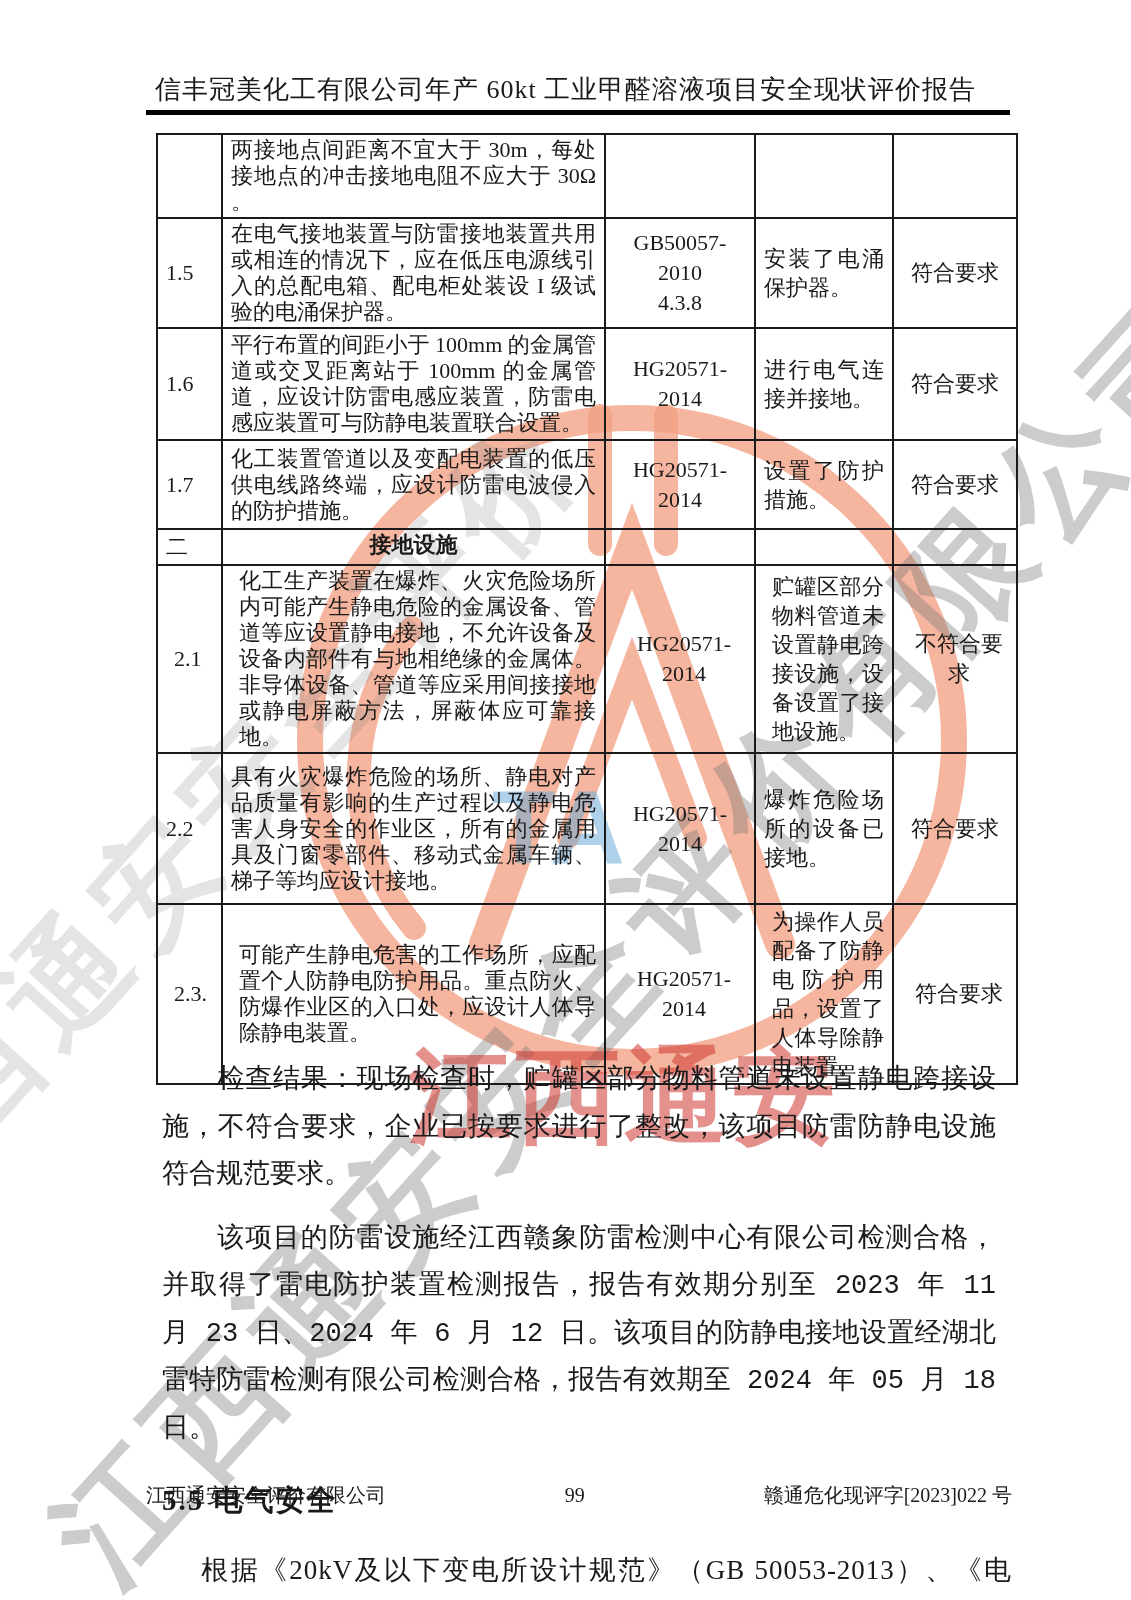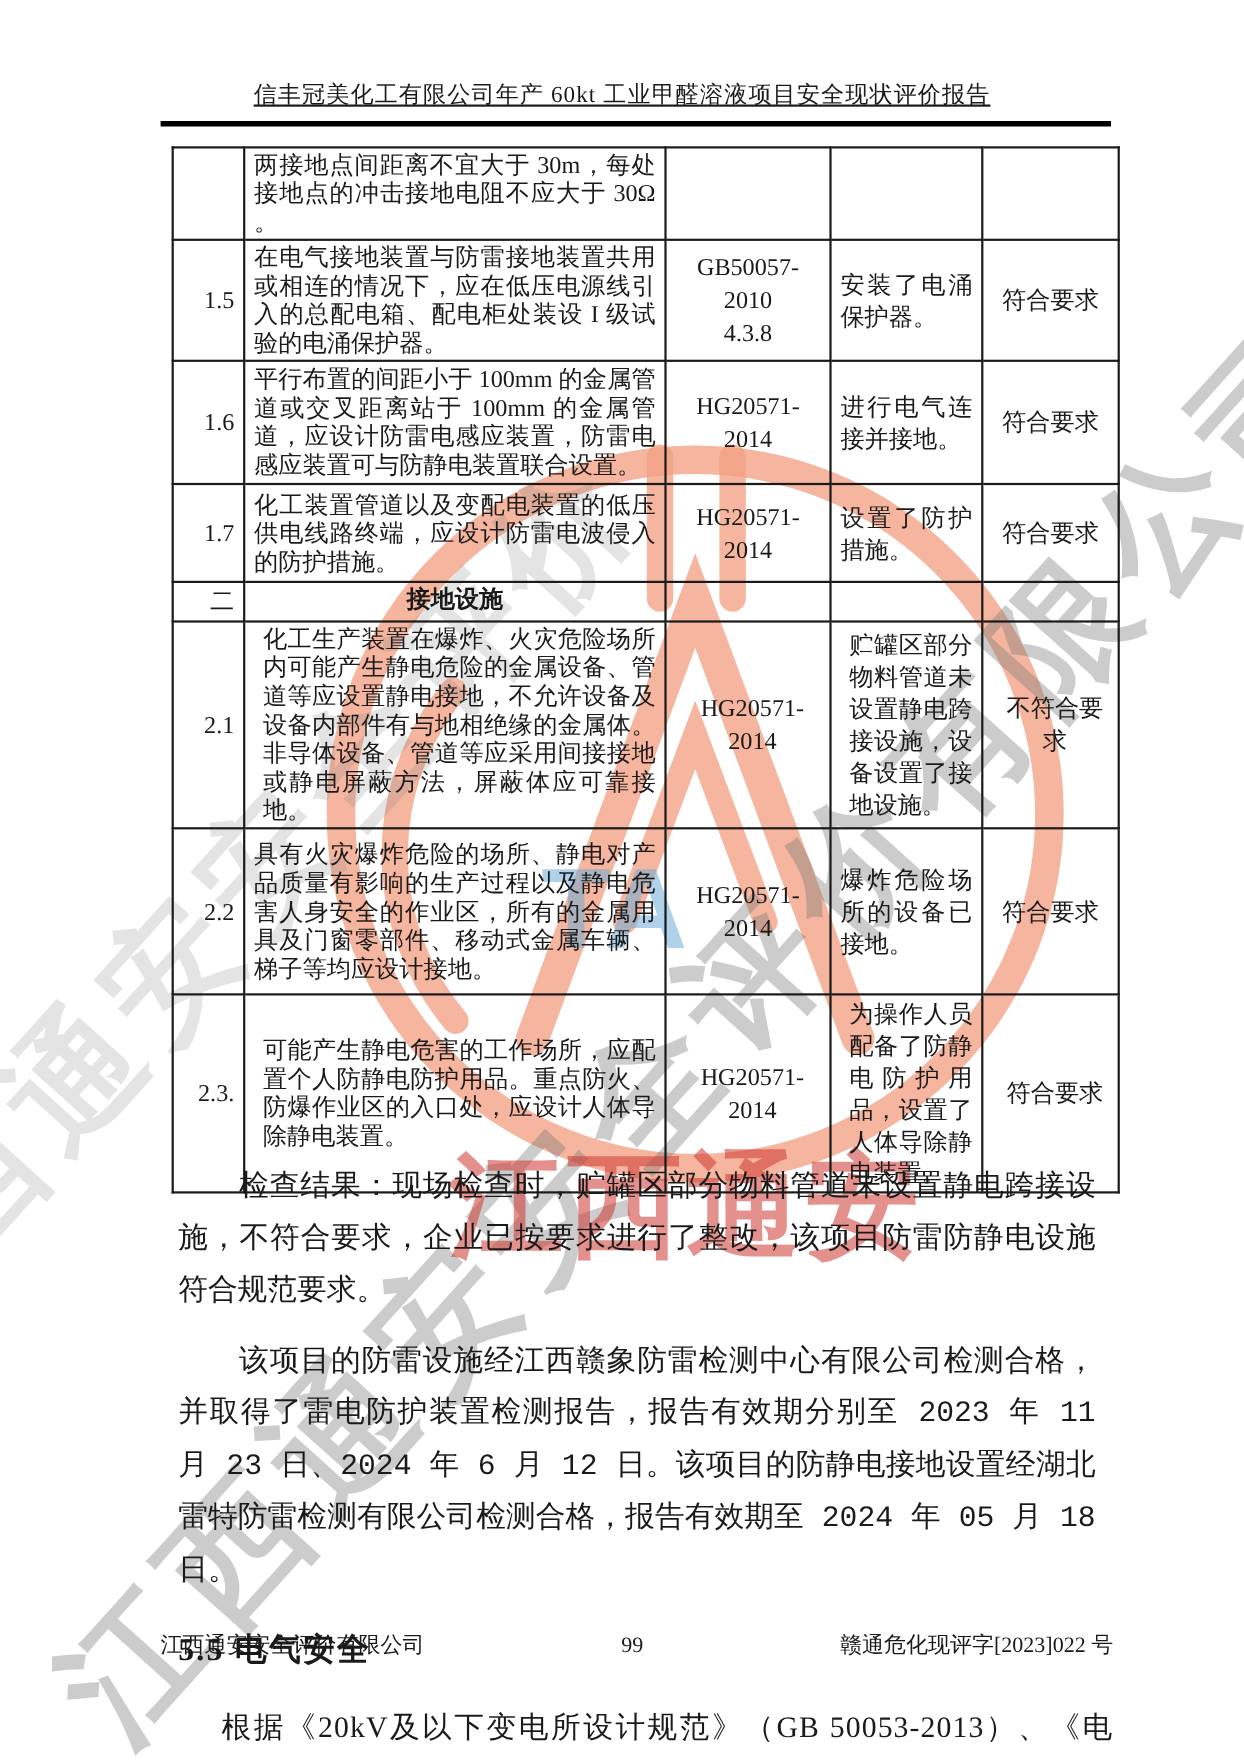--- a/index.html
+++ b/index.html
@@ -33,35 +33,35 @@
   .wm-ta{
     position:absolute;left:492px;top:768px;
     font-size:104px;font-weight:bold;letter-spacing:2px;
     color:rgba(110,172,215,0.55);
     font-family:"Liberation Sans","DejaVu Sans",sans-serif;
   }
   .wm-logo{position:absolute;left:262px;top:368px;}
   
   .hdr-title{
     position:absolute;left:0;right:0;top:72px;text-align:center;
-    font-size:21px;letter-spacing:1px;text-decoration:underline;
+    font-size:26px;letter-spacing:1px;
   }
   .hdr-rule{position:absolute;left:146px;top:110px;width:864px;height:5px;background:#000;}
   
   table.cmp{
     position:absolute;left:156px;top:133px;width:861px;
     border-collapse:collapse;table-layout:fixed;z-index:1;
   }
   table.cmp td{
     border:2px solid #1a1a1a;font-size:22px;vertical-align:middle;
     padding:2px 8px;background:transparent;
   }
   col.c-no{width:65px;}  col.c-ct{width:383px;}
   col.c-st{width:150px;} col.c-sa{width:138px;} col.c-cc{width:124px;}
-  td.no{text-align:right;padding:2px 2px;}
+  td.no{text-align:left;padding:2px 2px;}
   td.ct{text-align:justify;line-height:26px;}
   td.st{text-align:center;white-space:pre-line;line-height:30px;}
   td.sa{text-align:justify;line-height:29px;}
   td.cc{text-align:center;}
   tr.r0 td{height:59px;} tr.r1 td{height:100px;} tr.r2 td{height:106px;}
   tr.r3 td{height:83px;} tr.r4 td{height:26px;} tr.r5 td{height:175px;padding-left:16px;}
   tr.r6 td{height:145px;} tr.r7 td{height:166px;padding-left:16px;}
   tr.sec td.ct{text-align:center;font-weight:bold;font-family:Liberation Mono, monospace;}
   
   #bodytext{position:absolute;left:146px;top:1041px;width:866px;z-index:1;}

